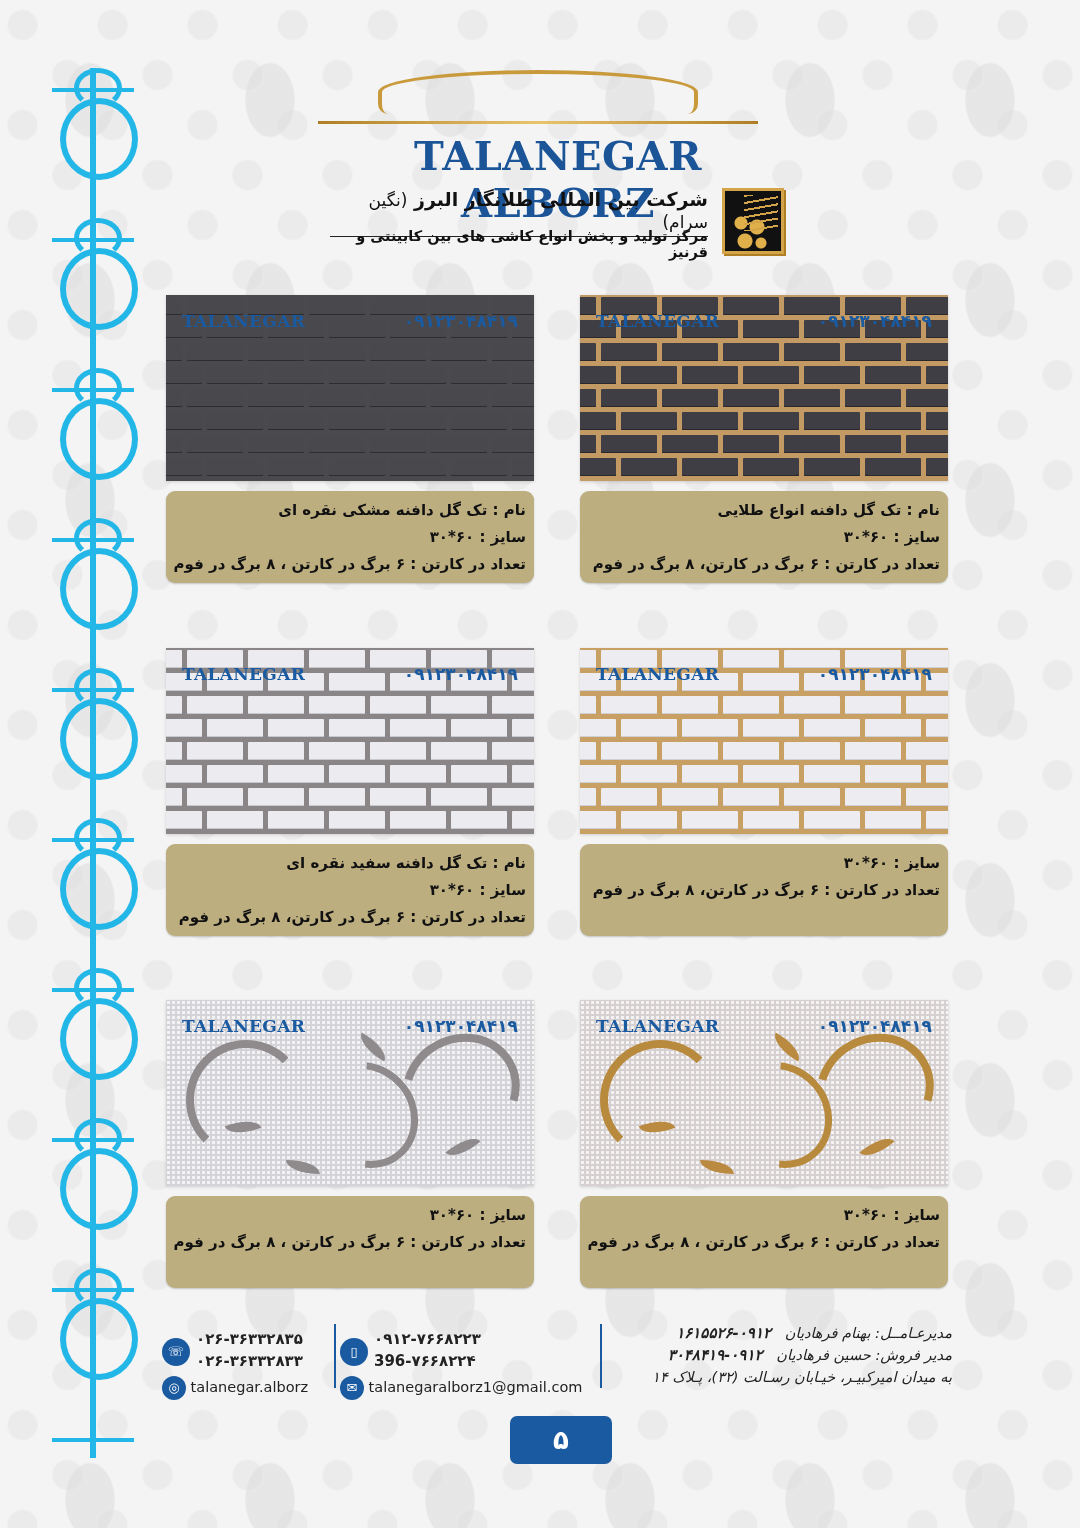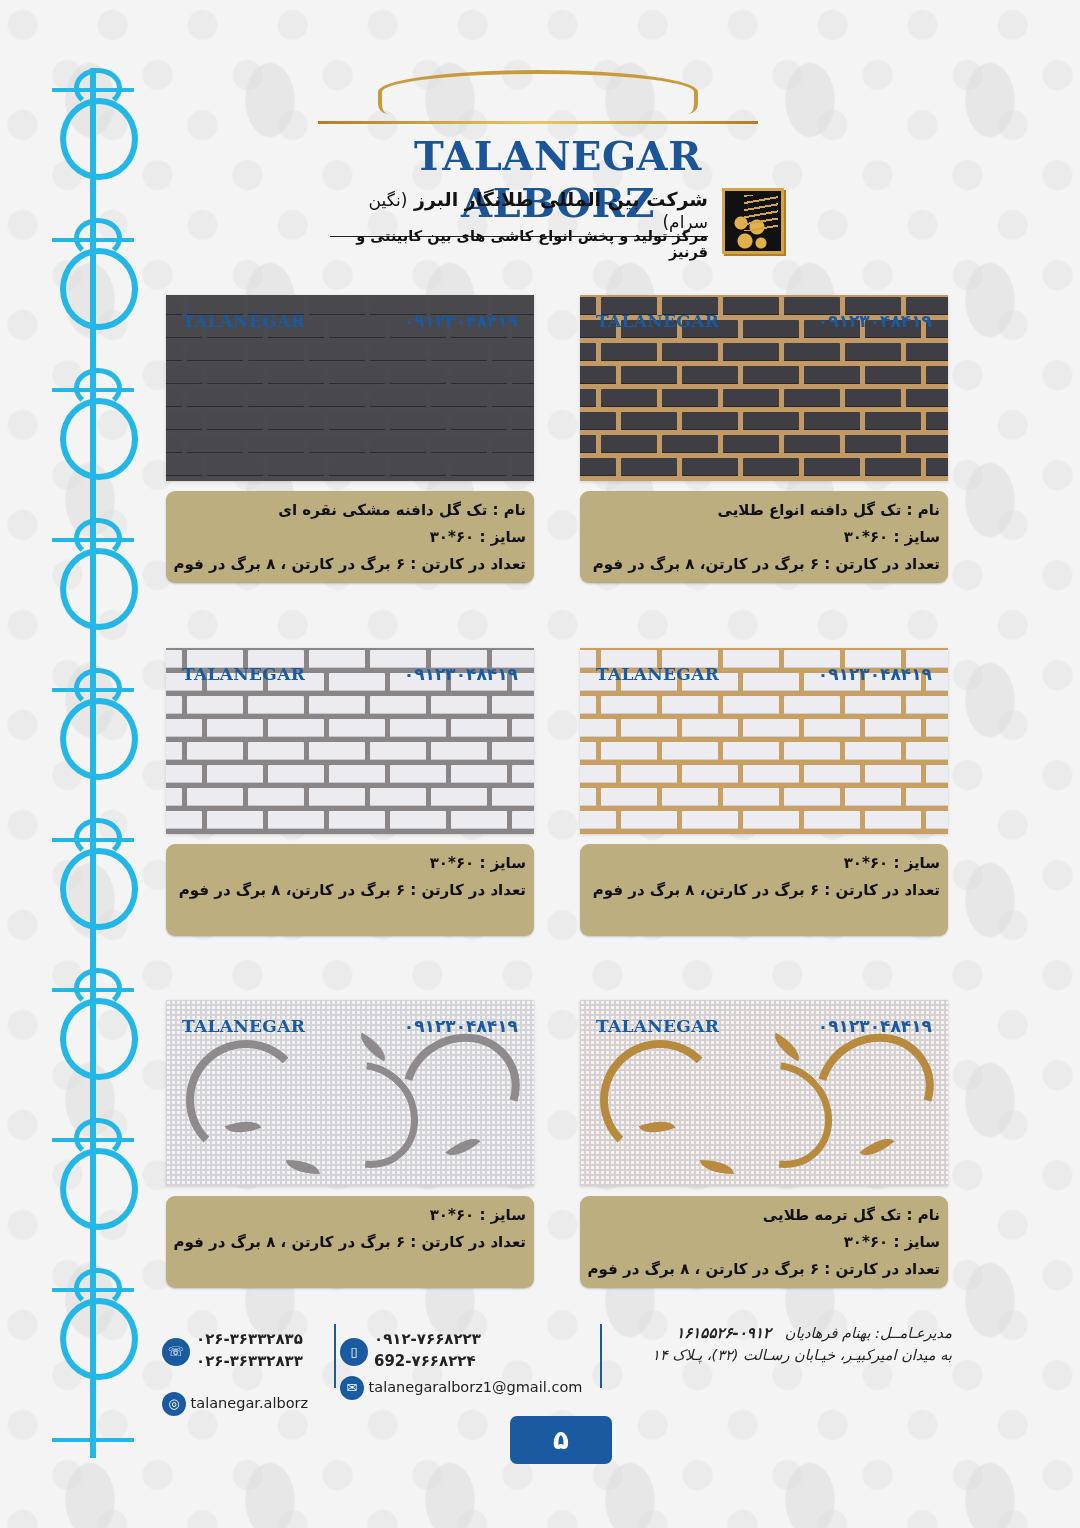--- a/index.html
+++ b/index.html
@@ -436,20 +436,21 @@
           <span></span>
           <span></span>
         </div>
     </div>
     <div class="watermark">
       <span class="wm-brand">TALANEGAR</span>
       <span class="wm-phone">۰۹۱۲۳۰۴۸۴۱۹</span>
     </div>
   </div>
   <div class="info">
+    <div>نام : تک گل دافنه سفید نقره ای</div>
     <div>سایز : ۶۰*۳۰</div>
     <div>تعداد در کارتن : ۶ برگ در کارتن، ۸ برگ در فوم</div>
   </div>
 </div>
 
 <div class="product" style="left:580px; top:648px;">
   <div class="tile brick-white-gold">
     <div class="bricks">
       <div class="row" style="top:2px; left:-40px">
           <span></span>
@@ -563,64 +564,67 @@
     <div class="leaf" style="left:60px; top:120px; transform:rotate(-20deg);"></div>
     <div class="leaf" style="left:190px; top:40px; transform:rotate(30deg);"></div>
     <div class="leaf" style="left:280px; top:140px; transform:rotate(-40deg);"></div>
     <div class="leaf" style="left:120px; top:160px;"></div>
     <div class="watermark">
       <span class="wm-brand">TALANEGAR</span>
       <span class="wm-phone">۰۹۱۲۳۰۴۸۴۱۹</span>
     </div>
   </div>
   <div class="info">
-    <div>نام : تک گل ترمه طلایی</div>
     <div>سایز : ۶۰*۳۰</div>
     <div>تعداد در کارتن : ۶ برگ در کارتن ، ۸ برگ در فوم</div>
   </div>
 </div>
 
 <div class="footer">
 
   <div class="f-col" style="left:0; top:6px; width:170px;">
     <div class="f-line" style="position:relative; padding-left:34px;">
       <span class="icon-circle" style="position:absolute; left:0; top:10px; width:28px; height:28px; line-height:28px;">☏</span>
       <span class="f-num">۰۲۶-۳۶۳۳۲۸۳۵</span>
     </div>
     <div class="f-line" style="padding-left:34px;">
       <span class="f-num">۰۲۶-۳۶۳۳۲۸۳۳</span>
     </div>
-    <div class="f-line" style="margin-top:20px;">
+    <div class="f-line" style="margin-top:4px;">
       <span class="icon-circle">◎</span>
       <span>talanegar.alborz</span>
     </div>
   </div>
 
   <div class="vdiv" style="left:172px;"></div>
 
   <div class="f-col" style="left:178px; top:6px; width:260px;">
     <div class="f-line" style="position:relative; padding-left:34px;">
       <span class="icon-circle" style="position:absolute; left:0; top:10px; width:28px; height:28px; line-height:28px;">▯</span>
       <span class="f-num">۰۹۱۲-۷۶۶۸۲۲۳</span>
     </div>
     <div class="f-line" style="padding-left:34px;">
-      <span class="f-num">692-۷۶۶۸۲۲۴</span>
+      <span class="f-num">396-۷۶۶۸۲۲۴</span>
     </div>
     <div class="f-line" style="margin-top:4px;">
       <span class="icon-circle">✉</span>
       <span>talanegaralborz1@gmail.com</span>
     </div>
   </div>
 
   <div class="vdiv" style="left:438px;"></div>
 
   <div class="f-col f-right" style="left:446px; top:0; width:344px;">
     <div class="f-line">
       <span>مدیرعـامــل: بهنام فرهادیان</span>
       &nbsp;&nbsp;<span class="f-num">۰۹۱۲-۱۶۱۵۵۲۶</span>
     </div>
     <div class="f-line">
+      <span>مدیر فروش: حسین فرهادیان</span>
+      &nbsp;&nbsp;<span class="f-num">۰۹۱۲-۳۰۴۸۴۱۹</span>
+    </div>
+    <div class="f-line">
       <span>به میدان امیرکبیـر، خیـابان رسـالت (۳۲)، پـلاک ۱۴</span>
     </div>
   </div>
 </div>
 
 <div class="page-num">۵</div>
 
 </body></html>

